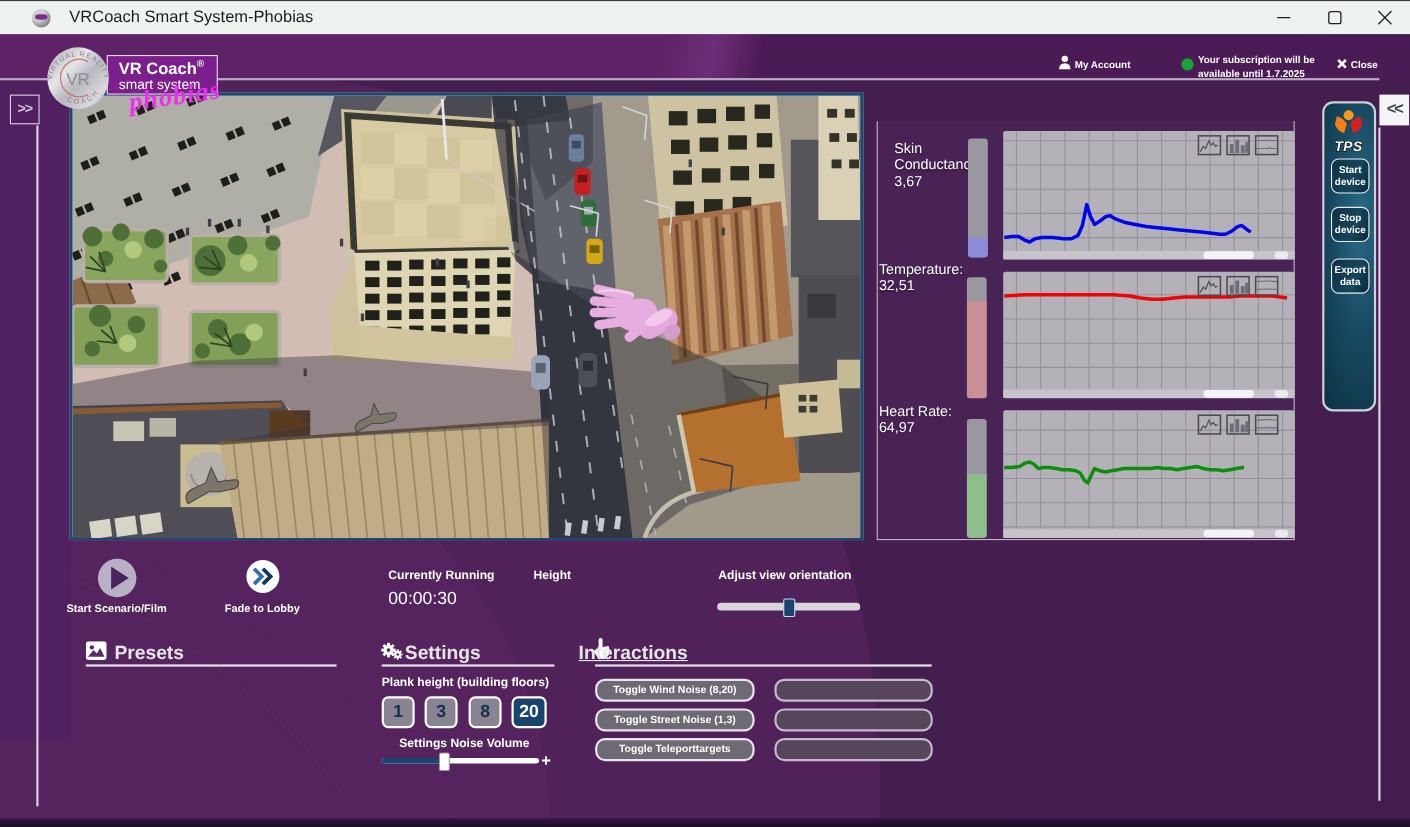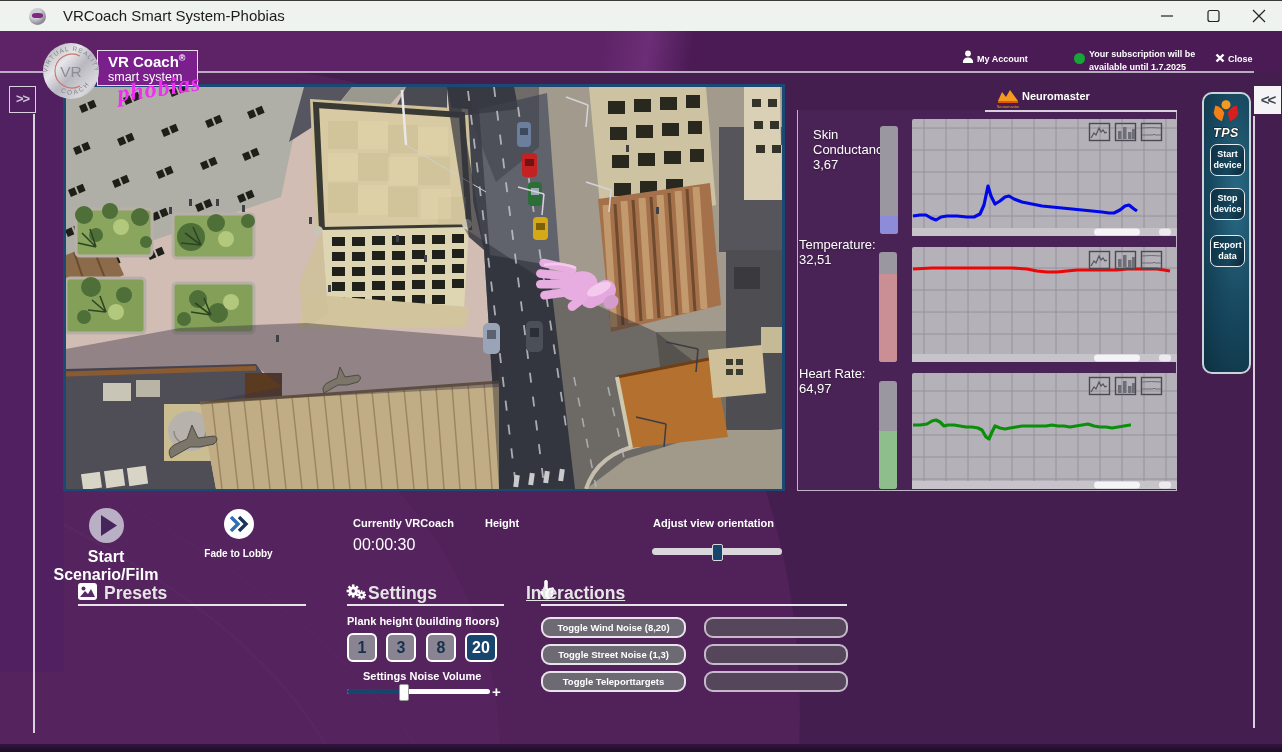--- a/index.html
+++ b/index.html
@@ -495,28 +495,20 @@
     <text x="29" y="35" text-anchor="middle" font-size="15.5" fill="#8e8c94" font-family="Liberation Sans">VR</text>
     <defs>
         <path id="arctop" d="M5,33 A24 24 0 0 1 53,33"></path>
         <path id="arcbot" d="M9.5,40 A21.5 21.5 0 0 0 48.5,40"></path>
       </defs>
     <text font-size="6.4" fill="#82828b" letter-spacing="1"><textPath href="#arctop" startOffset="3%">VIRTUAL REALITY</textPath></text>
     <text font-size="6.4" fill="#82828b" letter-spacing="2.2"><textPath href="#arcbot" startOffset="28%">COACH</textPath></text>
   </svg>
 
   <div class="spanel"></div>
-  <div class="tab2">
-    <svg class="abs" style="left:12px;top:2px;" width="22" height="20" viewBox="0 0 22 20">
-      <path d="M1,13 L5,4 L9,9 L13,2 L21,13 Z" fill="#f59a1f"></path>
-      <rect x="1" y="13" width="20" height="2" fill="#e05510"></rect>
-      <text x="11" y="19.5" text-anchor="middle" font-size="4" fill="#f59a1f">Neuromaster</text>
-    </svg>
-    <div style="position:absolute;left:37px;top:4px;color:#fff;font-weight:bold;font-size:11px;">Neuromaster</div>
-  </div>
 
   <div class="slabel" style="top:127px;padding-left:14px;">Skin<br>Conductance:<br>3,67</div>
   <div class="slabel" style="top:237px;">Temperature:<br>32,51</div>
   <div class="slabel" style="top:366px;">Heart Rate:<br>64,97</div>
 
   <div class="vbar" style="left:880px;top:126px;height:108px;">
       <div style="height:17%;background:#8c8cd8;"></div>
     </div>
   <div class="vbar" style="left:879px;top:252px;height:110px;">
       <div style="height:80%;background:#c98f94;"></div>
@@ -671,30 +663,30 @@
     </svg>
     <div class="tpsbtn" style="top:50px;">Start<br>device</div>
     <div class="tpsbtn" style="top:94px;">Stop<br>device</div>
     <div class="tpsbtn" style="top:141px;">Export<br>data</div>
   </div>
 
   <div class="abs" style="left:89px;top:508px;width:35px;height:35px;border-radius:50%;background:#b9b0c6;"></div>
   <svg class="abs" style="left:99px;top:515px;" width="20" height="21">
       <polygon points="2,0 18,10.5 2,21" fill="#46255c"></polygon>
     </svg>
-  <div class="whtxt" style="left:51px;top:548px;width:110px;text-align:center;font-size:16px;font-weight:bold;">Start Scenario/Film</div>
+  <div class="whtxt" style="left:51px;top:548px;width:110px;text-align:center;font-size:10px;font-weight:bold;">Start Scenario/Film</div>
 
   <div class="abs" style="left:224px;top:509px;width:30px;height:30px;border-radius:50%;background:#fff;"></div>
   <svg class="abs" style="left:230px;top:516px;" width="19" height="16" viewBox="0 0 19 16">
     <path d="M1,1 L8,8 L1,15" fill="none" stroke="#2e6eb5" stroke-width="3.4"></path>
     <path d="M9,1 L16,8 L9,15" fill="none" stroke="#16345c" stroke-width="3.4"></path>
   </svg>
   <div class="whtxt" style="left:196px;top:548px;width:85px;text-align:center;font-size:10px;font-weight:bold;">Fade to Lobby</div>
 
-  <div class="whtxt" style="left:353px;top:517px;font-size:11px;font-weight:bold;">Currently VRCoach</div>
+  <div class="whtxt" style="left:353px;top:517px;font-size:11px;font-weight:bold;">Currently Running</div>
   <div class="whtxt" style="left:353px;top:536px;font-size:16px;">00:00:30</div>
   <div class="whtxt" style="left:485px;top:517px;font-size:11px;font-weight:bold;text-align:right;">Height</div>
   <div class="whtxt" style="left:653px;top:517px;font-size:11px;font-weight:bold;">Adjust view orientation</div>
   <div class="abs" style="left:652px;top:548px;width:130px;height:7px;border-radius:4px;background:#d9d6dc;"></div>
   <div class="abs" style="left:712px;top:544px;width:9px;height:15px;border-radius:2px;background:#17456e;border:1px solid #d9d6dc;"></div>
 
   <svg class="abs" style="left:78px;top:583px;" width="19" height="17" viewBox="0 0 19 17">
     <rect x="0" y="0" width="19" height="17" rx="3" fill="#fff"></rect>
     <circle cx="5.5" cy="5.5" r="2" fill="#5a2a66"></circle>
     <path d="M2,14 L7,8 L10,11 L13,6 L17,14 Z" fill="#5a2a66"></path>

